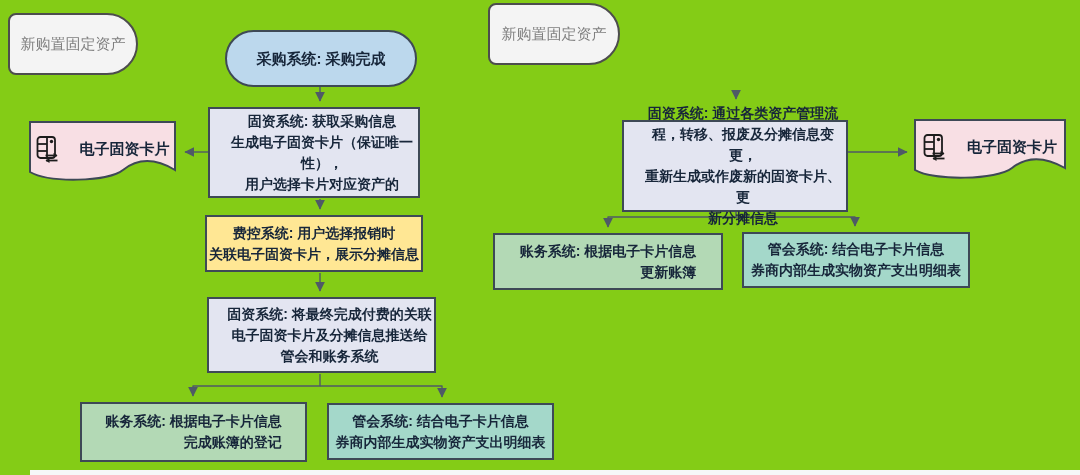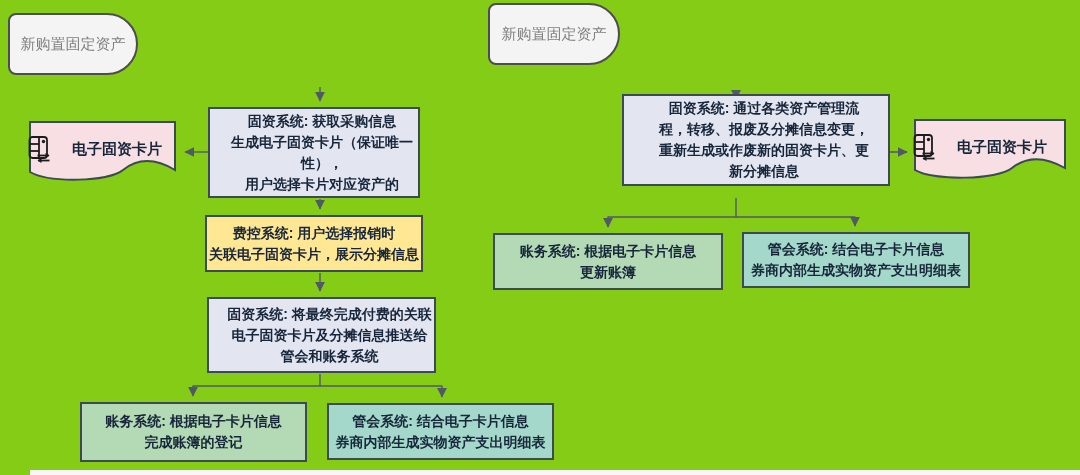--- a/index.html
+++ b/index.html
@@ -13,35 +13,35 @@
     text-align:center;
   }
   .txt { white-space:pre-line; }
   .node {
     border:2px solid var(--border_dark);
     color:var(--text_dark);
     font-size:14px; line-height:21px; font-weight:600;
   }
   .process { background:var(--process_fill);padding-left:16px; }
   .control { background:var(--control_fill); }
-  .ledger  { background:var(--ledger_fill); }
+  .ledger  { background:var(--ledger_fill);text-align:right; }
   .mgmt    { background:var(--mgmt_fill);text-align:center; }
   .start   { background:var(--start_fill); font-size:15px; line-height:23px; }
   .tag {
     background:var(--label_fill);
     border:2px solid var(--label_border);
     color:var(--label_text);
     font-size:15px;
     border-radius:8px 31px 31px 8px;
   }
   .doc { position:absolute; }
   .doc-shape path { fill:var(--doc_fill); stroke:var(--border_dark); stroke-width:2; }
   .doc-inner {
     position:absolute; left:0; right:0; top:8px; bottom:16px;
-    display:flex; align-items:center; gap:20px;
+    display:flex; align-items:center; justify-content:center; gap:20px;
     color:var(--text_dark); font-size:15px; font-weight:600;
   }
   .card-icon { flex:0 0 auto; }
   .card-icon .st { stroke:#1c1c1c; stroke-width:1.8; fill:none; }
   .card-icon .fl { fill:#1c1c1c; }
   svg.connectors { position:absolute; left:0; top:0; pointer-events:none; }
   svg.connectors path.conn { fill:none; stroke:var(--connector); stroke-width:1.4; stroke-linejoin:round; }
   svg.connectors marker path { fill:var(--connector); }
   .bottom-shade { position:absolute; left:30px; right:0; bottom:0; height:5px; background:#f6f7f8; }
 </style>
@@ -67,20 +67,23 @@
     <path class="conn" d="M736 93 V99" marker-end="url(#arr)"></path>
     <path class="conn" d="M848 152 H907" marker-end="url(#arr)"></path>
     <path class="conn" d="M736 198 V217 H608 V227" marker-end="url(#arr)"></path>
     <path class="conn" d="M736 217 H855 V226" marker-end="url(#arr)"></path>
   </svg>
 
   <div class="shape tag" style="left:8px;top:13px;width:130px;height:62px">
     <span class="txt">新购置固定资产</span>
   </div>
 
+  <div class="shape node start" style="left:225px;top:30px;width:192px;height:57px;border-radius:29px">
+    <span class="txt">采购系统: 采购完成</span>
+  </div>
 
   <div class="shape node process" style="left:208px;top:107px;width:212px;height:91px">
     <span class="txt">固资系统: 获取采购信息
 生成电子固资卡片（保证唯一
 性），
 用户选择卡片对应资产的</span>
   </div>
 
   <div class="doc" style="left:28px;top:120px;width:149px;height:66px">
     <svg class="doc-shape" width="149" height="66" viewBox="0 0 149 66">
@@ -121,21 +124,21 @@
   <div class="shape node mgmt" style="left:327px;top:403px;width:227px;height:57px">
     <span class="txt">管会系统: 结合电子卡片信息
 券商内部生成实物资产支出明细表</span>
   </div>
 
   <div class="shape tag" style="left:488px;top:3px;width:132px;height:62px">
     <span class="txt">新购置固定资产</span>
   </div>
 
 
-  <div class="shape node process" style="left:622px;top:94px;width:268px;height:92px">
+  <div class="shape node process" style="left:622px;top:120px;width:226px;height:92px">
     <span class="txt">固资系统: 通过各类资产管理流
 程，转移、报废及分摊信息变更，
 重新生成或作废新的固资卡片、更
 新分摊信息</span>
   </div>
 
   <div class="doc" style="left:913px;top:118px;width:154px;height:66px">
     <svg class="doc-shape" width="154" height="66" viewBox="0 0 154 66">
       <path d="M2,2 H152 V50 C131,38 114,38 99,50 C84,62 21,63 2,52 Z"></path>
     </svg>

